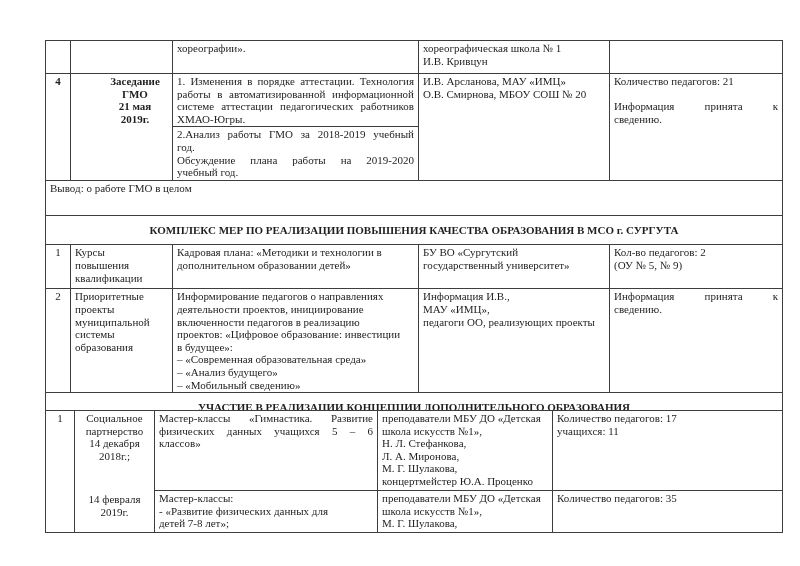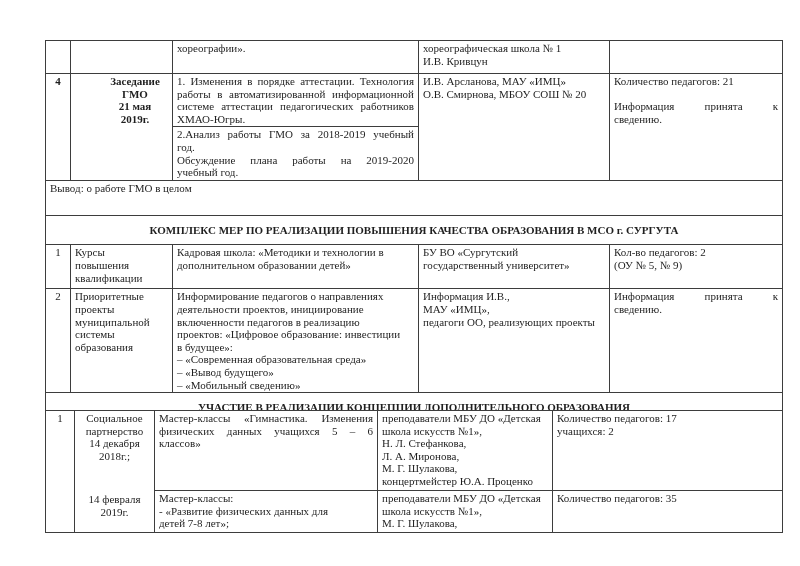--- a/index.html
+++ b/index.html
@@ -103,21 +103,21 @@
     </tr>
 
     <tr style="height:44px">
       <td class="num">1</td>
       <td>
             <div>Курсы</div>
             <div>повышения</div>
             <div>квалификации</div>
           </td>
       <td>
-            <div>Кадровая  школа: «Методики и технологии в</div>
+            <div>Кадровая  плана: «Методики и технологии в</div>
             <div>дополнительном образовании детей»</div>
           </td>
       <td>
             <div>БУ ВО «Сургутский</div>
             <div>государственный университет»</div>
           </td>
       <td>
             <div>Кол-во педагогов: 2</div>
             <div>(ОУ № 5, № 9)</div>
           </td>
@@ -135,21 +135,21 @@
       <td>
         <div>
               <div>Информирование педагогов о направлениях</div>
               <div>деятельности проектов, инициирование</div>
               <div>включенности педагогов в реализацию</div>
               <div>проектов: «Цифровое образование: инвестиции</div>
               <div>в будущее»:</div>
             </div>
         <div>
               <div>– «Современная образовательная среда»</div>
-              <div>– «Вывод будущего»</div>
+              <div>– «Анализ будущего»</div>
               <div>– «Мобильный сведению»</div>
             </div>
       </td>
       <td>
             <div>Информация И.В.,</div>
             <div>МАУ «ИМЦ»,</div>
             <div>педагоги ОО, реализующих проекты</div>
           </td>
       <td>
         <div class="pj">
@@ -187,35 +187,35 @@
               <div>партнерство</div>
               <div>14 декабря</div>
               <div>2018г.;</div>
             </div>
         <div class="date2">
               <div>14 февраля</div>
               <div>2019г.</div>
             </div>
       </td>
       <td class="pj">
-            <div>Мастер-классы «Гимнастика. Изменения</div>
+            <div>Мастер-классы «Гимнастика. Развитие</div>
             <div>физических данных учащихся 5 – 6</div>
             <div>классов»</div>
           </td>
       <td>
             <div>преподаватели МБУ ДО «Детская</div>
             <div>школа искусств №1»,</div>
             <div>Н. Л. Стефанкова,</div>
             <div>Л. А. Миронова,</div>
             <div>М. Г. Шулакова,</div>
             <div>концертмейстер Ю.А. Проценко</div>
           </td>
       <td>
             <div>Количество педагогов: 17</div>
-            <div>учащихся: 2</div>
+            <div>учащихся: 11</div>
           </td>
     </tr>
     <tr style="height:42px">
       <td>
             <div>Мастер-классы:</div>
             <div>- «Развитие физических данных для</div>
             <div>детей 7-8 лет»;</div>
           </td>
       <td>
             <div>преподаватели МБУ ДО «Детская</div>

